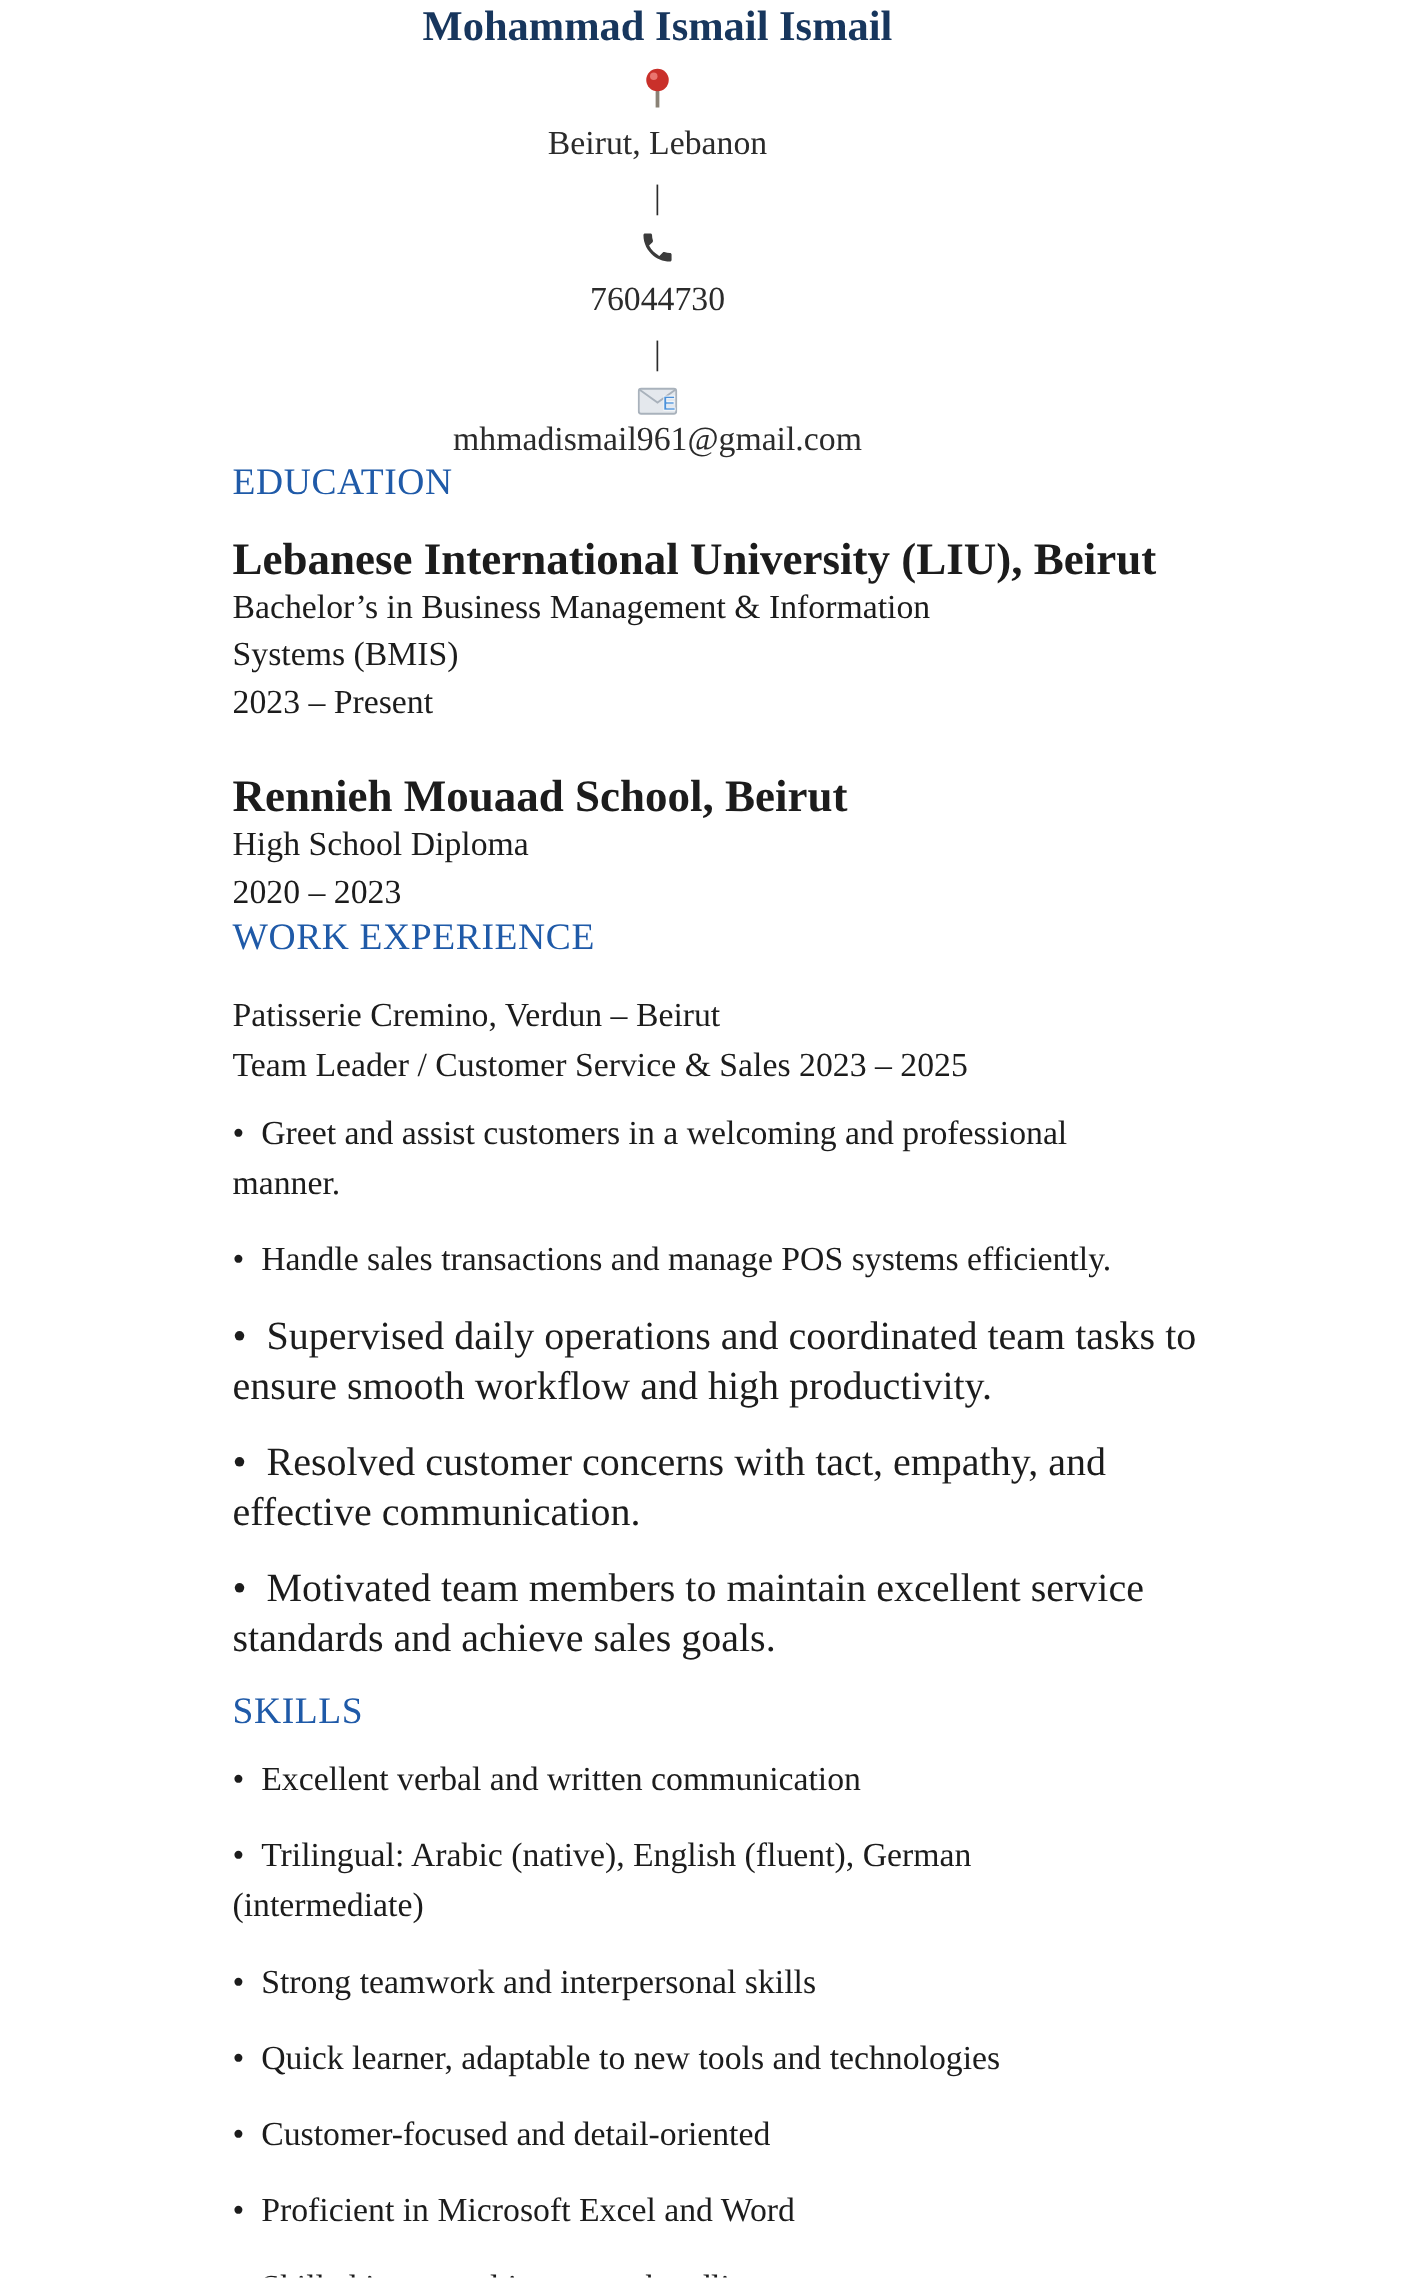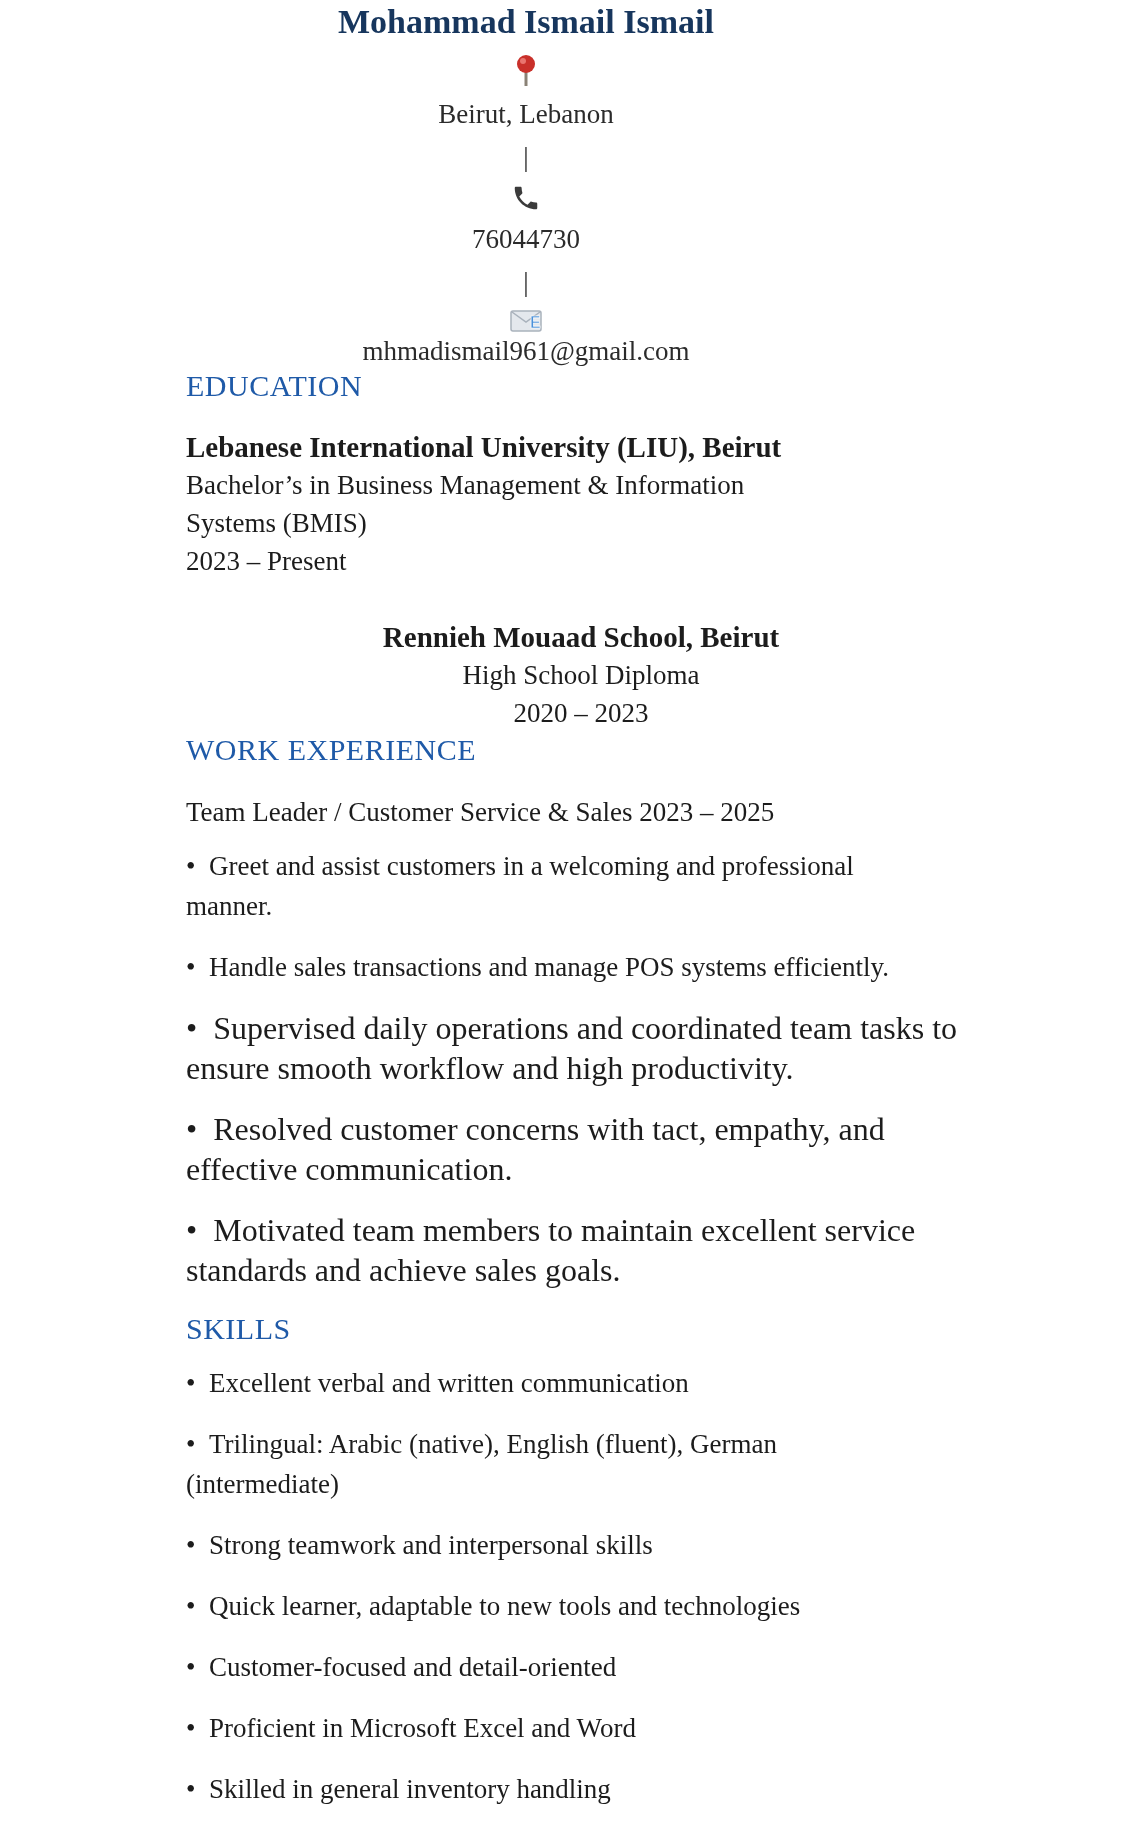--- a/index.html
+++ b/index.html
@@ -62,22 +62,22 @@
     font-weight: normal;
     color: #1f5aa8;
     margin: 0;
     line-height: 36px;
     letter-spacing: 0.5px;
   }
   .h-education { margin-top: 100px; }
   .h-work      { margin-top: 30px;  }
   .h-skills    { margin-top: 16px;  }
   .edu-entry { margin-top: 24px; line-height: 38px; }
-  .edu-entry.second { margin-top: 38px; text-align: center; }
-  .institution { font-weight: bold; font-size: 29px; }
+  .edu-entry.second { margin-top: 38px; }
+  .institution { font-weight: bold; font-size: 36px; }
   .degree, .dates { white-space: pre-line; }
   .work-head { margin-top: 24px; }
   .bullets { margin-top: 14px; }
   .bullet {
     margin: 0 0 21px 0;
     white-space: pre-line;
   }
   .bullet::before {
     content: "•\2002";
   }
@@ -132,20 +132,21 @@
 
     <div class="edu-entry second">
       <div class="institution">Rennieh Mouaad School, Beirut</div>
       <div class="degree">High School Diploma</div>
       <div class="dates">2020 – 2023</div>
     </div>
 
     <h2 class="section-title h-work">WORK EXPERIENCE</h2>
 
     <div class="work-head">
+      <div>Patisserie Cremino, Verdun – Beirut</div>
       <div>Team Leader / Customer Service &amp; Sales 2023 – 2025</div>
     </div>
 
     <div class="bullets">
       <p class="bullet">Greet and assist customers in a welcoming and professional
 manner.</p>
       <p class="bullet">Handle sales transactions and manage POS systems efficiently.</p>
       <p class="bullet big">Supervised daily operations and coordinated team tasks to
 ensure smooth workflow and high productivity.</p>
       <p class="bullet big">Resolved customer concerns with tact, empathy, and

